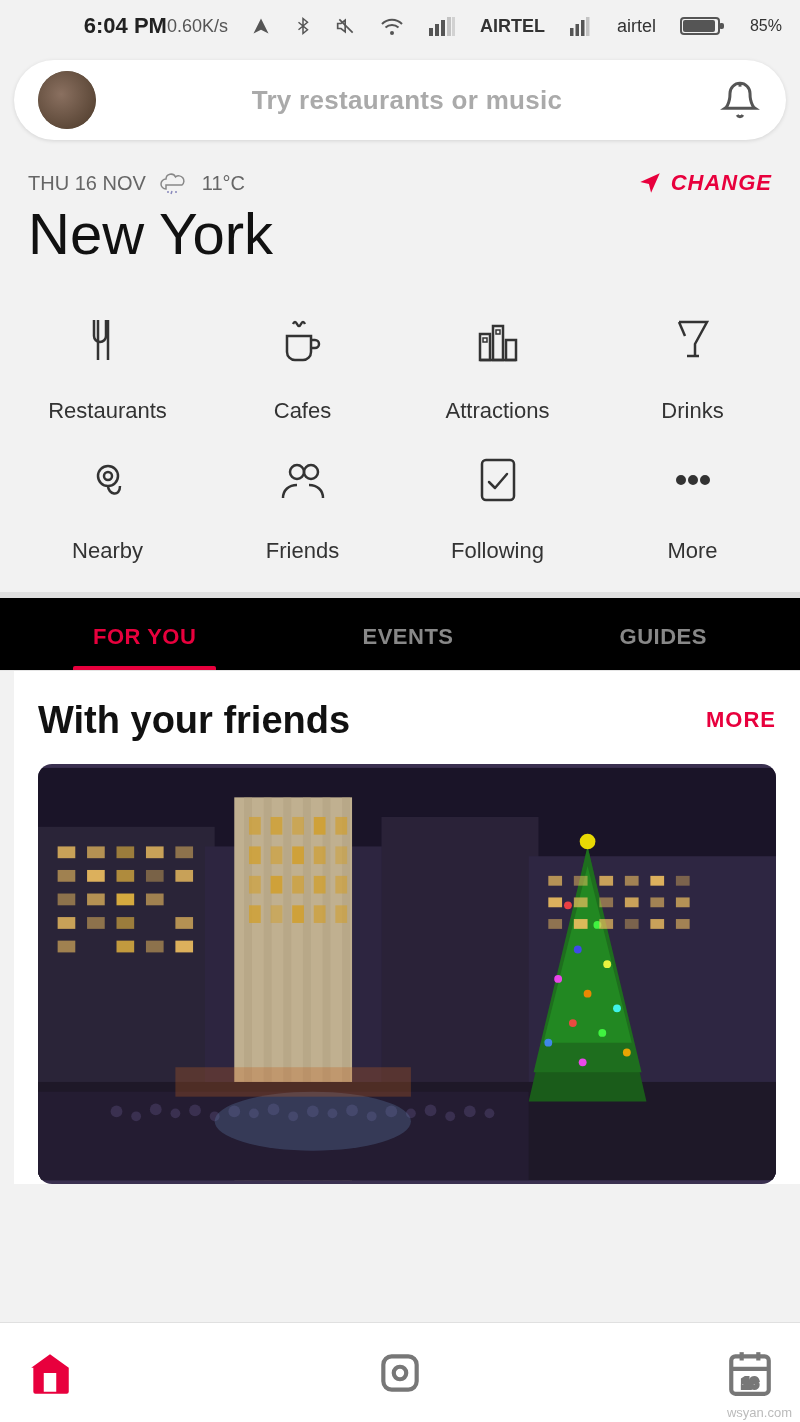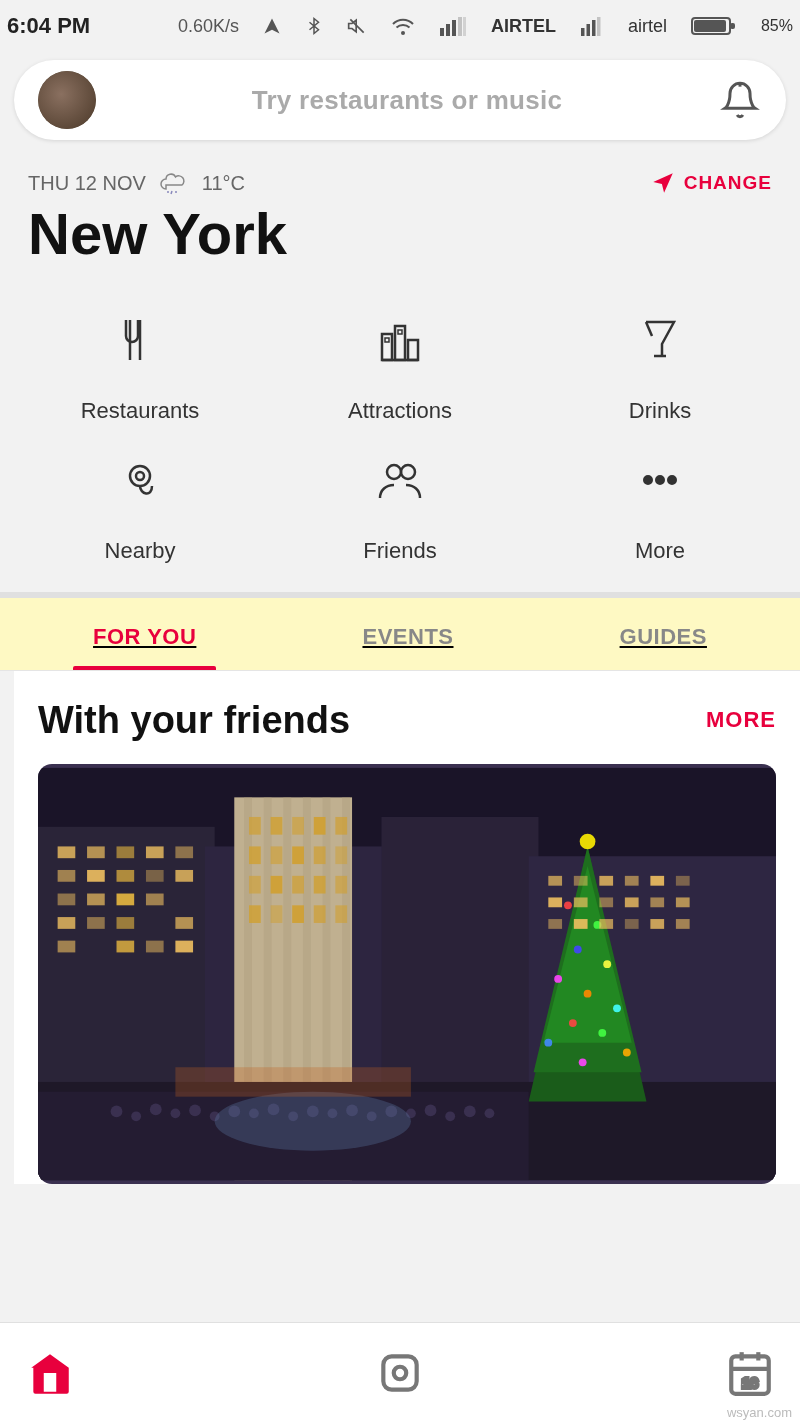--- a/index.html
+++ b/index.html
@@ -13,22 +13,22 @@
       overflow-x: hidden;
     }
 
     
     .status-bar {
       width: 800px;
       height: 52px;
       background: #f2f2f2;
       display: flex;
       align-items: center;
-      justify-content: space-between;
-      padding: 0 7px;
+      justify-content: flex-end;
+      padding: 0 18px;
     }
     .status-time {
       font-size: 22px;
       font-weight: 600;
       color: #222;
     }
     .status-right {
       display: flex;
       align-items: center;
       gap: 24px;
@@ -102,28 +102,29 @@
     .weather-icon {
       display: inline-flex;
       align-items: center;
       gap: 6px;
     }
     .change-btn {
       display: flex;
       align-items: center;
       gap: 8px;
       color: #e8003d;
-      font-size: 19px;
+      font-size: 22px;
       font-weight: 700;
       letter-spacing: 1px;
       cursor: pointer;
+      font-style: italic;
     }
     .city-name {
       font-size: 58px;
-      font-weight: 700;
+      font-weight: 400;
       color: #111;
       line-height: 1.1;
       margin-top: 4px;
     }
 
     
     .category-grid {
       background: #f2f2f2;
       padding: 20px 0 10px;
     }
@@ -161,26 +162,25 @@
     }
 
     
     .divider {
       height: 6px;
       background: #e0e0e0;
     }
 
     
     .tabs {
-      background: #fef9c3;
+      background: #000000;
       display: flex;
       justify-content: space-around;
       border-bottom: 1px solid #e5e5e5;
       padding: 0 10px;
-      text-decoration: underline;
     }
     .tab {
       padding: 26px 20px 20px;
       font-size: 22px;
       font-weight: 700;
       color: #888;
       letter-spacing: 0.5px;
       cursor: pointer;
       position: relative;
     }
@@ -342,21 +342,21 @@
       <path d="M18 8A6 6 0 006 8c0 7-3 9-3 9h18s-3-2-3-9"></path>
       <path d="M13.73 21a2 2 0 01-3.46 0"></path>
       <line x1="12" y1="2" x2="12" y2="4"></line>
     </svg>
   </div>
 </div>
 
 <div class="location-section">
   <div class="location-date-row">
     <div class="location-date">
-      <span>THU 12 NOV</span>
+      <span>THU 16 NOV</span>
       <span class="weather-icon">
         <svg width="32" height="24" viewBox="0 0 32 24" stroke="#888" fill="none" stroke-width="1.5">
           <path d="M8 18a5 5 0 010-10 5 5 0 019.5-2A4 4 0 1124 14H8z"></path>
           <line x1="10" y1="20" x2="10" y2="22" stroke="#88b"></line>
           <line x1="14" y1="20" x2="13" y2="23" stroke="#88b"></line>
           <line x1="18" y1="20" x2="18" y2="22" stroke="#88b"></line>
         </svg>
       </span>
       <span>11°C</span>
     </div>
@@ -378,20 +378,30 @@
       <div class="category-icon">
         <svg viewBox="0 0 52 52">
           <line x1="16" y1="6" x2="16" y2="46" stroke="#333" stroke-width="2.5"></line>
           <line x1="26" y1="6" x2="26" y2="46" stroke="#333" stroke-width="2.5"></line>
           <path d="M12 6v16a6 6 0 0012 0V6" stroke="#333" stroke-width="2.5" fill="none"></path>
         </svg>
       </div>
       <span class="category-label">Restaurants</span>
     </div>
 
+    <div class="category-item">
+      <div class="category-icon">
+        <svg viewBox="0 0 52 52">
+          <path d="M10 22h24v16a8 8 0 01-8 8H18a8 8 0 01-8-8V22z" stroke="#333" stroke-width="2.5" fill="none"></path>
+          <path d="M34 26h4a4 4 0 010 8h-4" stroke="#333" stroke-width="2.5" fill="none"></path>
+          <path d="M16 10 q2 -4 4 0 q2 4 4 0 q2 -4 4 0" stroke="#333" stroke-width="2.5" fill="none"></path>
+        </svg>
+      </div>
+      <span class="category-label">Cafes</span>
+    </div>
 
     <div class="category-item">
       <div class="category-icon">
         <svg viewBox="0 0 52 52">
           <rect x="8" y="20" width="10" height="26" stroke="#333" stroke-width="2.5" fill="none"></rect>
           <rect x="21" y="12" width="10" height="34" stroke="#333" stroke-width="2.5" fill="none"></rect>
           <rect x="34" y="26" width="10" height="20" stroke="#333" stroke-width="2.5" fill="none"></rect>
           <line x1="8" y1="46" x2="44" y2="46" stroke="#333" stroke-width="2.5"></line>
           <rect x="24" y="16" width="4" height="4" stroke="#333" stroke-width="1.5" fill="none"></rect>
           <rect x="11" y="24" width="4" height="4" stroke="#333" stroke-width="1.5" fill="none"></rect>
@@ -430,20 +440,29 @@
         <svg viewBox="0 0 52 52">
           <circle cx="20" cy="18" r="7" stroke="#333" stroke-width="2.5" fill="none"></circle>
           <circle cx="34" cy="18" r="7" stroke="#333" stroke-width="2.5" fill="none"></circle>
           <path d="M6 44c0-8 6-13 14-13" stroke="#333" stroke-width="2.5" fill="none"></path>
           <path d="M46 44c0-8-6-13-14-13" stroke="#333" stroke-width="2.5" fill="none"></path>
         </svg>
       </div>
       <span class="category-label">Friends</span>
     </div>
 
+    <div class="category-item">
+      <div class="category-icon">
+        <svg viewBox="0 0 52 52">
+          <rect x="10" y="6" width="32" height="40" rx="4" stroke="#333" stroke-width="2.5" fill="none"></rect>
+          <path d="M17 28 l6 6 l12-14" stroke="#333" stroke-width="2.5" fill="none" stroke-linecap="round" stroke-linejoin="round"></path>
+        </svg>
+      </div>
+      <span class="category-label">Following</span>
+    </div>
 
     <div class="category-item">
       <div class="category-icon">
         <svg viewBox="0 0 52 52">
           <circle cx="14" cy="26" r="4" fill="#333"></circle>
           <circle cx="26" cy="26" r="4" fill="#333"></circle>
           <circle cx="38" cy="26" r="4" fill="#333"></circle>
         </svg>
       </div>
       <span class="category-label">More</span>

